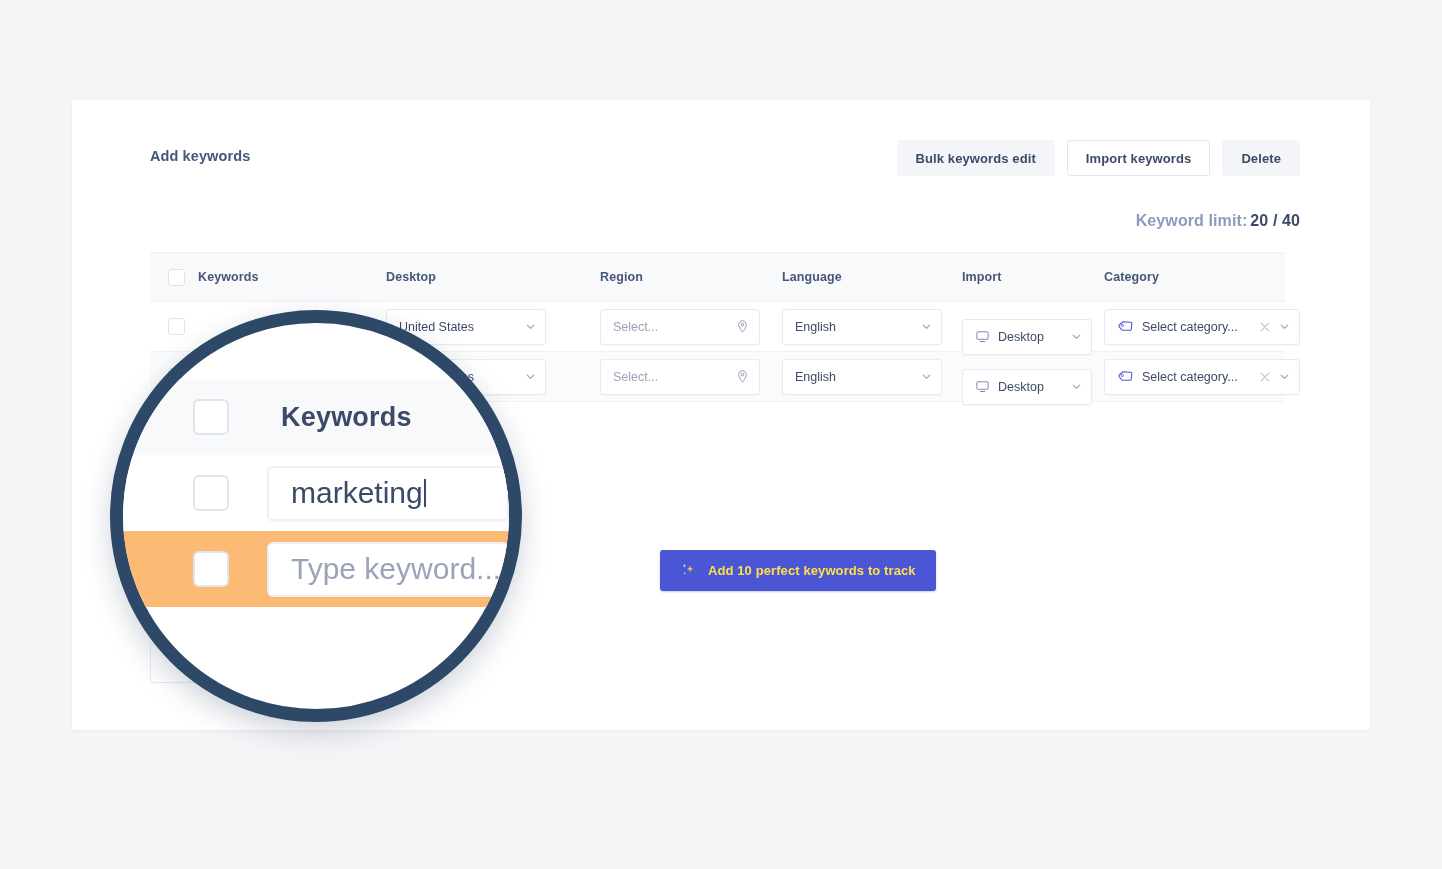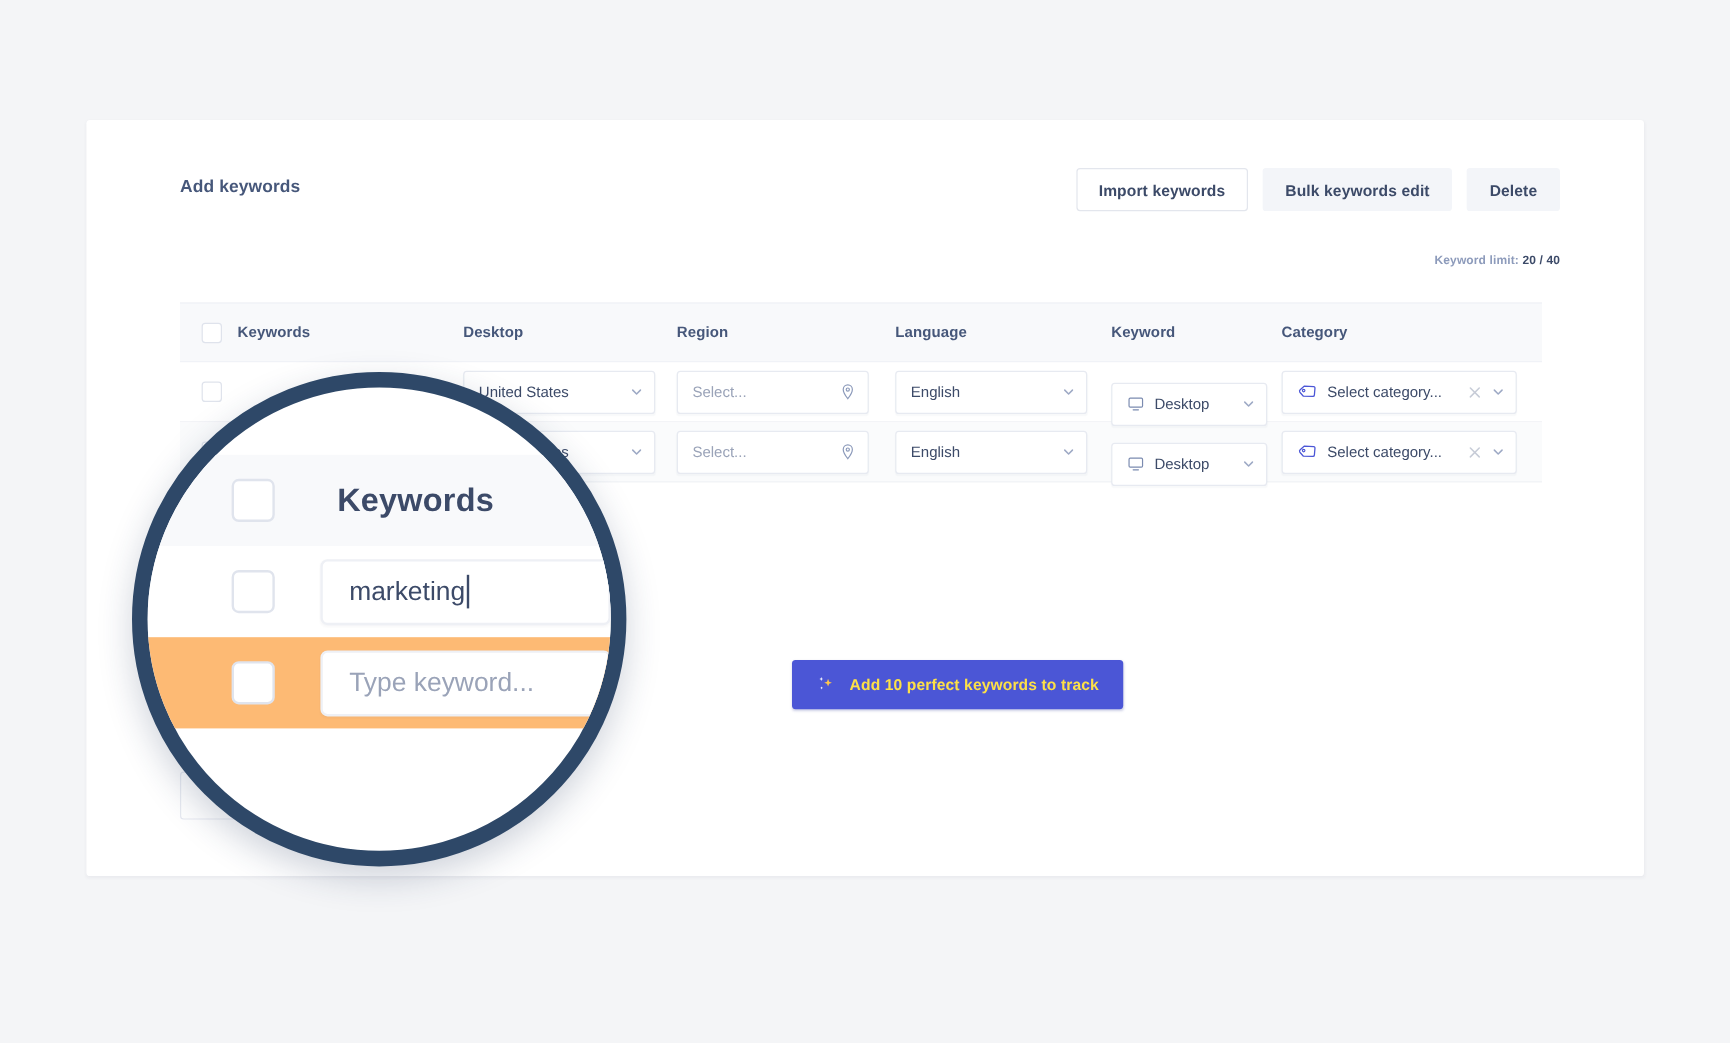--- a/index.html
+++ b/index.html
@@ -39,21 +39,21 @@
     display: flex; align-items: center; justify-content: center;
     font-size: 13px; font-weight: bold; color: #3c4a68;
     border-radius: 3px; cursor: pointer; white-space: nowrap;
     letter-spacing: 0.1px;
   }
   .btn-hdr.outline { background: #ffffff; border: 1px solid #e3e6ed; }
   .btn-hdr.plain   { background: #f3f5f9; border: 1px solid transparent; }
 
   .keyword-limit {
     position: absolute; right: 70px; top: 112px;
-    font-size: 10px; color: #8d9bbb; font-weight: bold;
+    font-size: 16px; color: #8d9bbb; font-weight: bold;
     letter-spacing: 0.1px;
   }
   .keyword-limit .count { color: #3c4a68; margin-left: 3px; }
 
   
   .table {
     position: absolute; left: 78px; top: 152px;
     width: 1135px;
   }
   .row {
@@ -64,21 +64,21 @@
     background: #f8f9fb;
     border-top: 1px solid #eef0f5;
     border-bottom: 1px solid #eef0f5;
   }
   .row.body { background: #ffffff; border-bottom: 1px solid #f0f2f6; height: 50px; }
   .row.body.alt { background: #fafbfc; }
 
   .cell-check { width: 48px; padding-left: 18px; flex: 0 0 48px; }
   .cell-kw      { flex: 0 0 188px; }
   .cell-country { flex: 0 0 178px; }
-  .cell-region  { flex: 0 0 182px; }
+  .cell-region  { flex: 0 0 182px; margin-left: 36px; }
   .cell-lang    { flex: 0 0 180px; }
   .cell-device  { flex: 0 0 142px; }
   .cell-cat     { flex: 0 0 217px; }
 
   .th {
     font-size: 12.5px; font-weight: bold; color: #46577a;
     letter-spacing: 0.1px;
   }
 
   .cbox {
@@ -167,61 +167,61 @@
     margin-left: 70px; flex: 0 0 36px; cursor: pointer;
   }
   .mag-label {
     margin-left: 52px; font-size: 27px; font-weight: bold;
     color: #3c4a68; letter-spacing: .2px;
   }
   .mag-input {
     margin-left: 38px; width: 260px; height: 55px;
     border: 2px solid #eef0f5; border-radius: 6px;
     background: #ffffff; display: flex; align-items: center;
-    padding-left: 22px; font-size: 22px; color: #3c4a68;
+    padding-left: 22px; font-size: 30px; color: #3c4a68;
     box-shadow: 0 1px 2px rgba(40,50,80,0.04);
   }
   .mag-input.ph { color: #9aa3b8; }
   .caret {
     display: inline-block; width: 2px; height: 28px;
     background: #3c4a68; margin-left: 1px; vertical-align: -6px;
   }
 </style>
 </head>
 <body>
 
 <div class="page">
 
   <div class="card">
 
     <div class="card-header">
       <div class="page-title">Add keywords</div>
 
       <div class="header-actions">
+        <div class="btn-hdr plain">Bulk keywords edit</div>
         <div class="btn-hdr outline">Import keywords</div>
-        <div class="btn-hdr plain">Bulk keywords edit</div>
         <div class="btn-hdr plain">Delete</div>
       </div>
 
       <div class="keyword-limit">
         <span>Keyword limit:</span><span class="count">20 / 40</span>
       </div>
     </div>
 
     <div class="table">
 
       <div class="row head">
         <div class="cell-check">
           <div class="cbox"></div>
         </div>
         <div class="cell-kw th">Keywords</div>
         <div class="cell-country th">Desktop</div>
         <div class="cell-region th">Region</div>
         <div class="cell-lang th">Language</div>
-        <div class="cell-device th">Keyword</div>
+        <div class="cell-device th">Import</div>
         <div class="cell-cat th">Category</div>
       </div>
 
       <div class="row body">
         <div class="cell-check">
           <div class="cbox"></div>
         </div>
         <div class="cell-kw"></div>
 
         <div class="cell-country">

